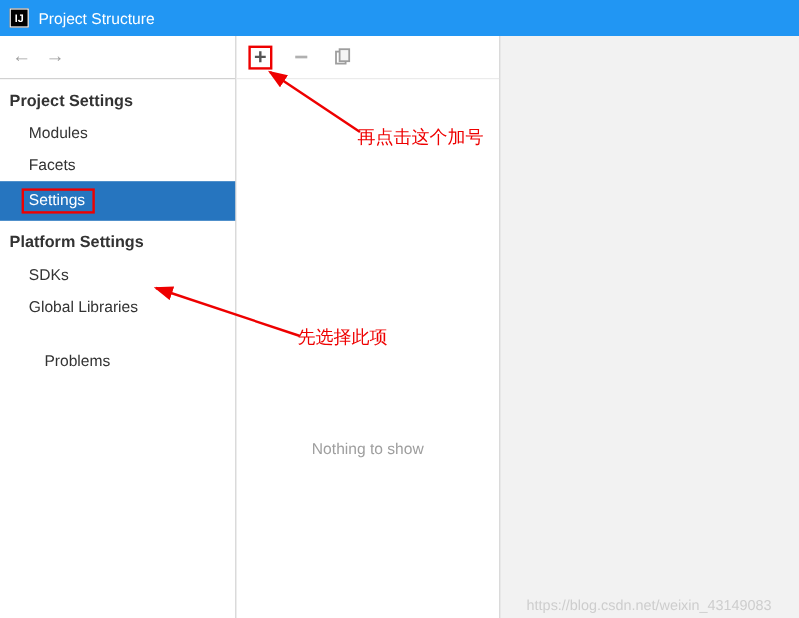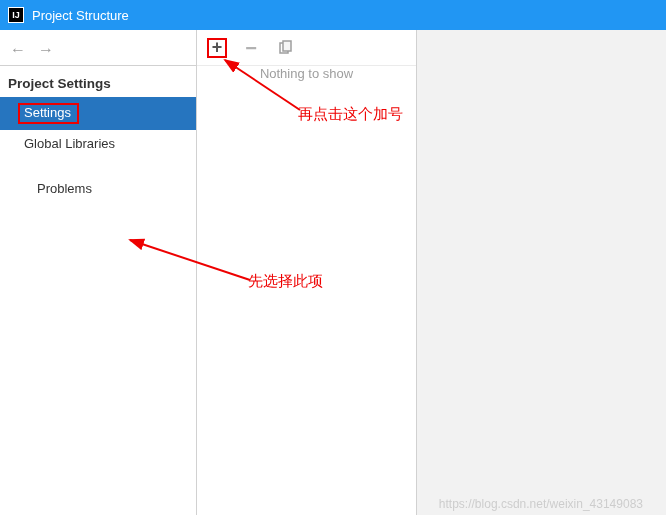--- a/index.html
+++ b/index.html
@@ -109,20 +109,21 @@
     }
     .plus-highlight {
       border: 2px solid #e00;
       color: #555;
     }
     .minus-btn { color: #b0b0b0; font-size: 20px; line-height: 0.5; }
     .copy-btn svg { width: 16px; height: 16px; }
     .empty-text {
       color: #9e9e9e;
       text-align: center;
+      margin-top: 300px;
       font-size: 13px;
     }
     .right-pane {
       flex: 1;
       background: #f2f2f2;
     }
     .annotations {
       position: absolute;
       top: 0; left: 0;
       width: 666px;
@@ -153,26 +154,30 @@
 </div>
 
 <div class="main">
   <div class="sidebar">
     <div class="nav-arrows">
       <span class="arrow-btn">←</span>
       <span class="arrow-btn">→</span>
     </div>
 
     <div class="section-header">Project Settings</div>
+    <div class="sidebar-item">Modules</div>
+    <div class="sidebar-item">Facets</div>
     <div class="sidebar-item selected">
       <span class="artifact-highlight">
         <span>Settings</span>
       </span>
     </div>
 
+    <div class="section-header">Platform Settings</div>
+    <div class="sidebar-item">SDKs</div>
     <div class="sidebar-item">Global Libraries</div>
 
     <div style="height:18px"></div>
     <div class="sidebar-item" style="padding-left:37px">Problems</div>
   </div>
 
   <div class="content">
     <div class="toolbar">
       <div class="tb-btn plus-highlight">+</div>
       <div class="tb-btn minus-btn">−</div>

